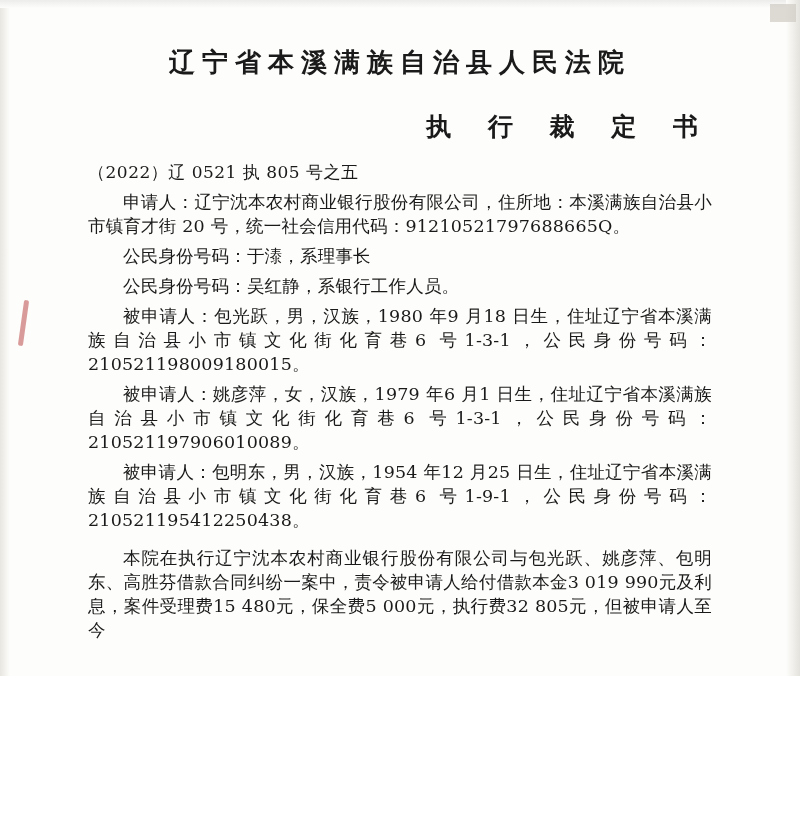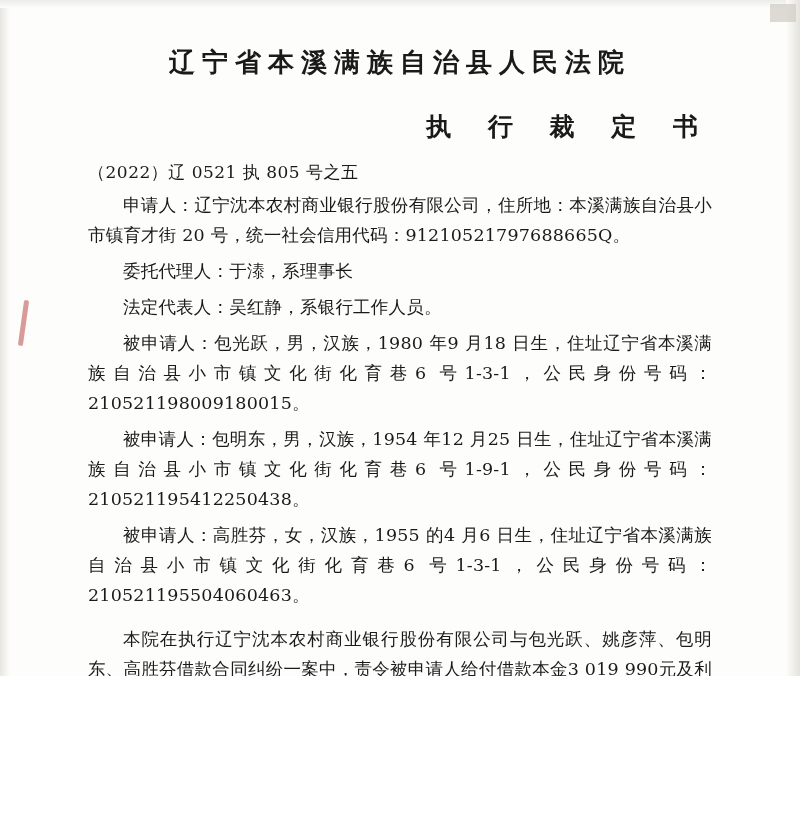--- a/index.html
+++ b/index.html
@@ -59,21 +59,21 @@
     padding-left: 14px;
   }
   .case-number {
     font-size: 17px;
     text-align: left;
     margin: 18px 26px 0 0;
     letter-spacing: 0.5px;
   }
   .para {
     font-size: 17.5px;
-    line-height: 30px;
+    line-height: 24px;
     text-align: justify;
     text-justify: inter-ideograph;
     margin: 6px 0 0 0;
     letter-spacing: 0.2px;
   }
   .para.indent {
     text-indent: 2em;
   }
   .para.gap {
     margin-top: 14px;
@@ -138,25 +138,25 @@
   <div class="ink-mark-a"></div>
   <div class="ink-mark-b"></div>
   <div class="ink-mark-c"></div>
 
   <div class="content">
     <div class="doc-title">辽宁省本溪满族自治县人民法院</div>
     <div class="doc-subtitle">执 行 裁 定 书</div>
     <div class="case-number">（2022）辽 0521 执 805 号之五</div>
 
     <p class="para indent">申请人：辽宁沈本农村商业银行股份有限公司，住所地：本溪满族自治县小市镇育才街 20 号，统一社会信用代码：91210521797688665Q。</p>
-    <p class="para indent">委托代理人：于溙，系理事长</p>
-    <p class="para indent">法定代表人：吴红静，系银行工作人员。</p>
+    <p class="para indent">公民身份号码：于溙，系理事长</p>
+    <p class="para indent">公民身份号码：吴红静，系银行工作人员。</p>
     <p class="para indent">被申请人：包光跃，男，汉族，1980 年9 月18 日生，住址辽宁省本溪满族自治县小市镇文化街化育巷6 号1-3-1，公民身份号码：210521198009180015。</p>
+    <p class="para indent">被申请人：姚彦萍，女，汉族，1979 年6 月1 日生，住址辽宁省本溪满族自治县小市镇文化街化育巷6 号1-3-1，公民身份号码：210521197906010089。</p>
     <p class="para indent">被申请人：包明东，男，汉族，1954 年12 月25 日生，住址辽宁省本溪满族自治县小市镇文化街化育巷6 号1-9-1，公民身份号码：210521195412250438。</p>
-    <p class="para indent">被申请人：高胜芬，女，汉族，1955 的4 月6 日生，住址辽宁省本溪满族自治县小市镇文化街化育巷6 号1-3-1，公民身份号码：210521195504060463。</p>
     <p class="para indent gap">本院在执行辽宁沈本农村商业银行股份有限公司与包光跃、姚彦萍、包明东、高胜芬借款合同纠纷一案中，责令被申请人给付借款本金3 019 990元及利息，案件受理费15 480元，保全费5 000元，执行费32 805元，但被申请人至今</p>
   </div>
 
   <div class="qr-area">
     <div class="qr-code"></div>
     <span class="dots">· · · · · ·</span>
   </div>
 </div>
 
 </body></html>

